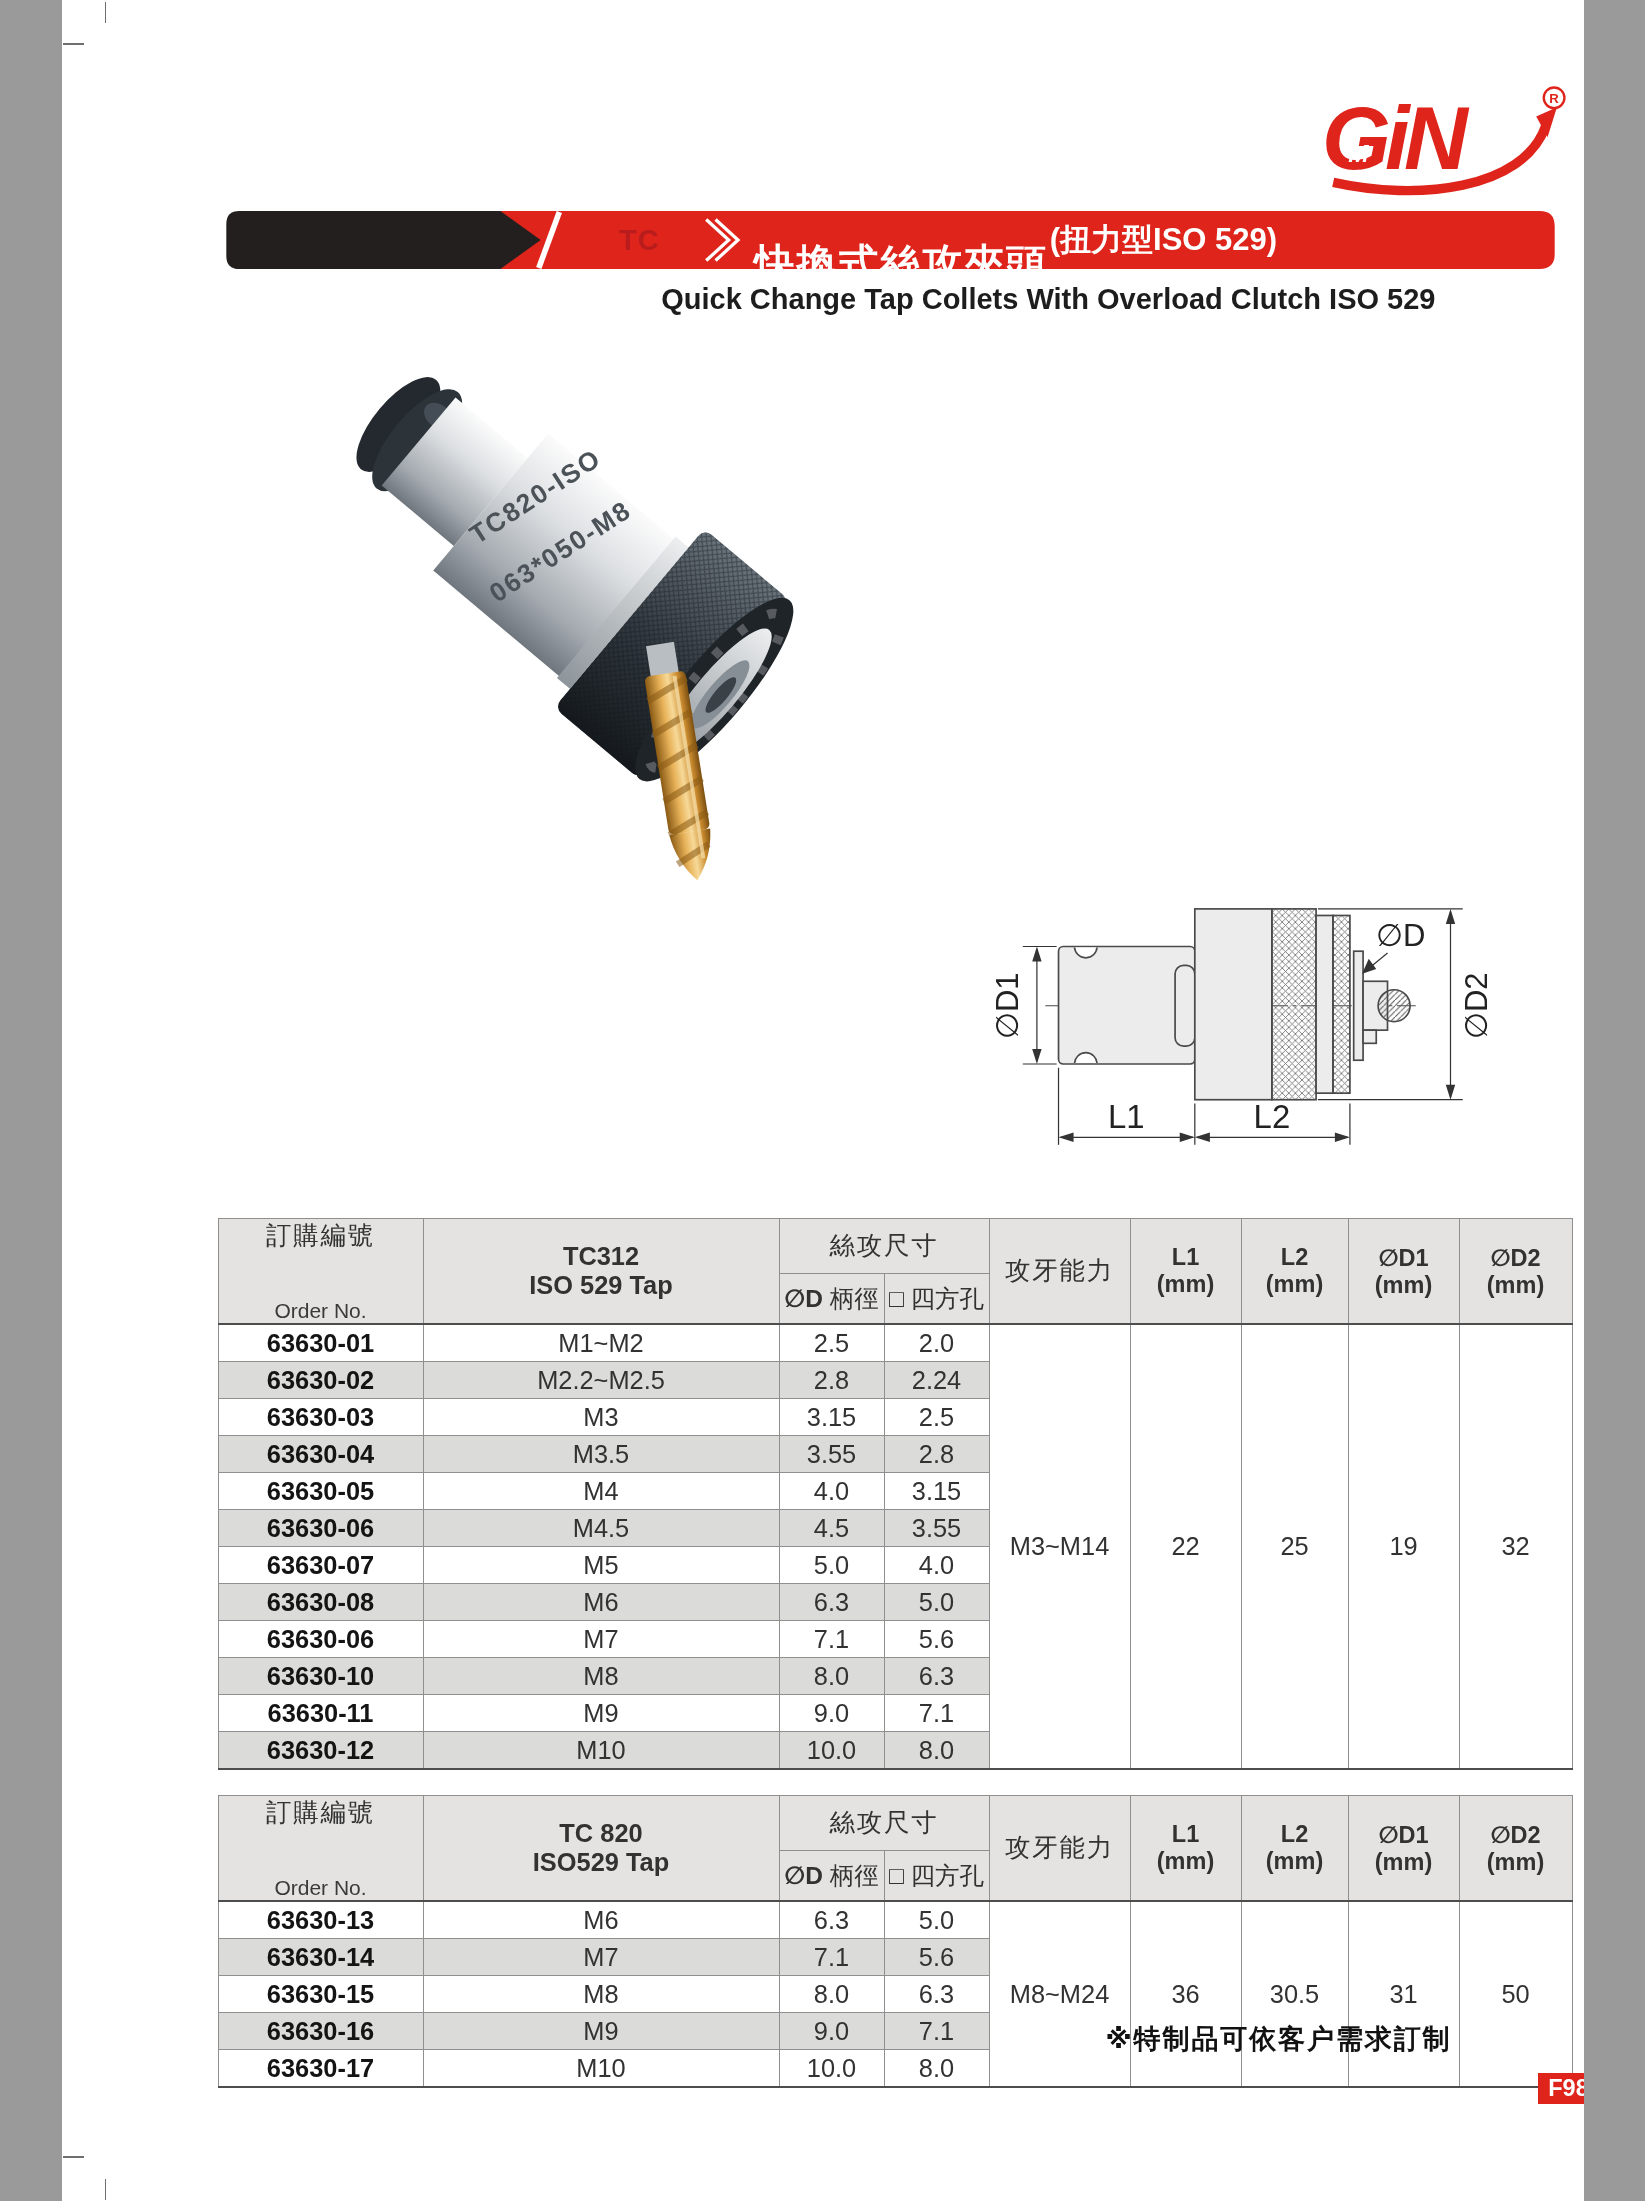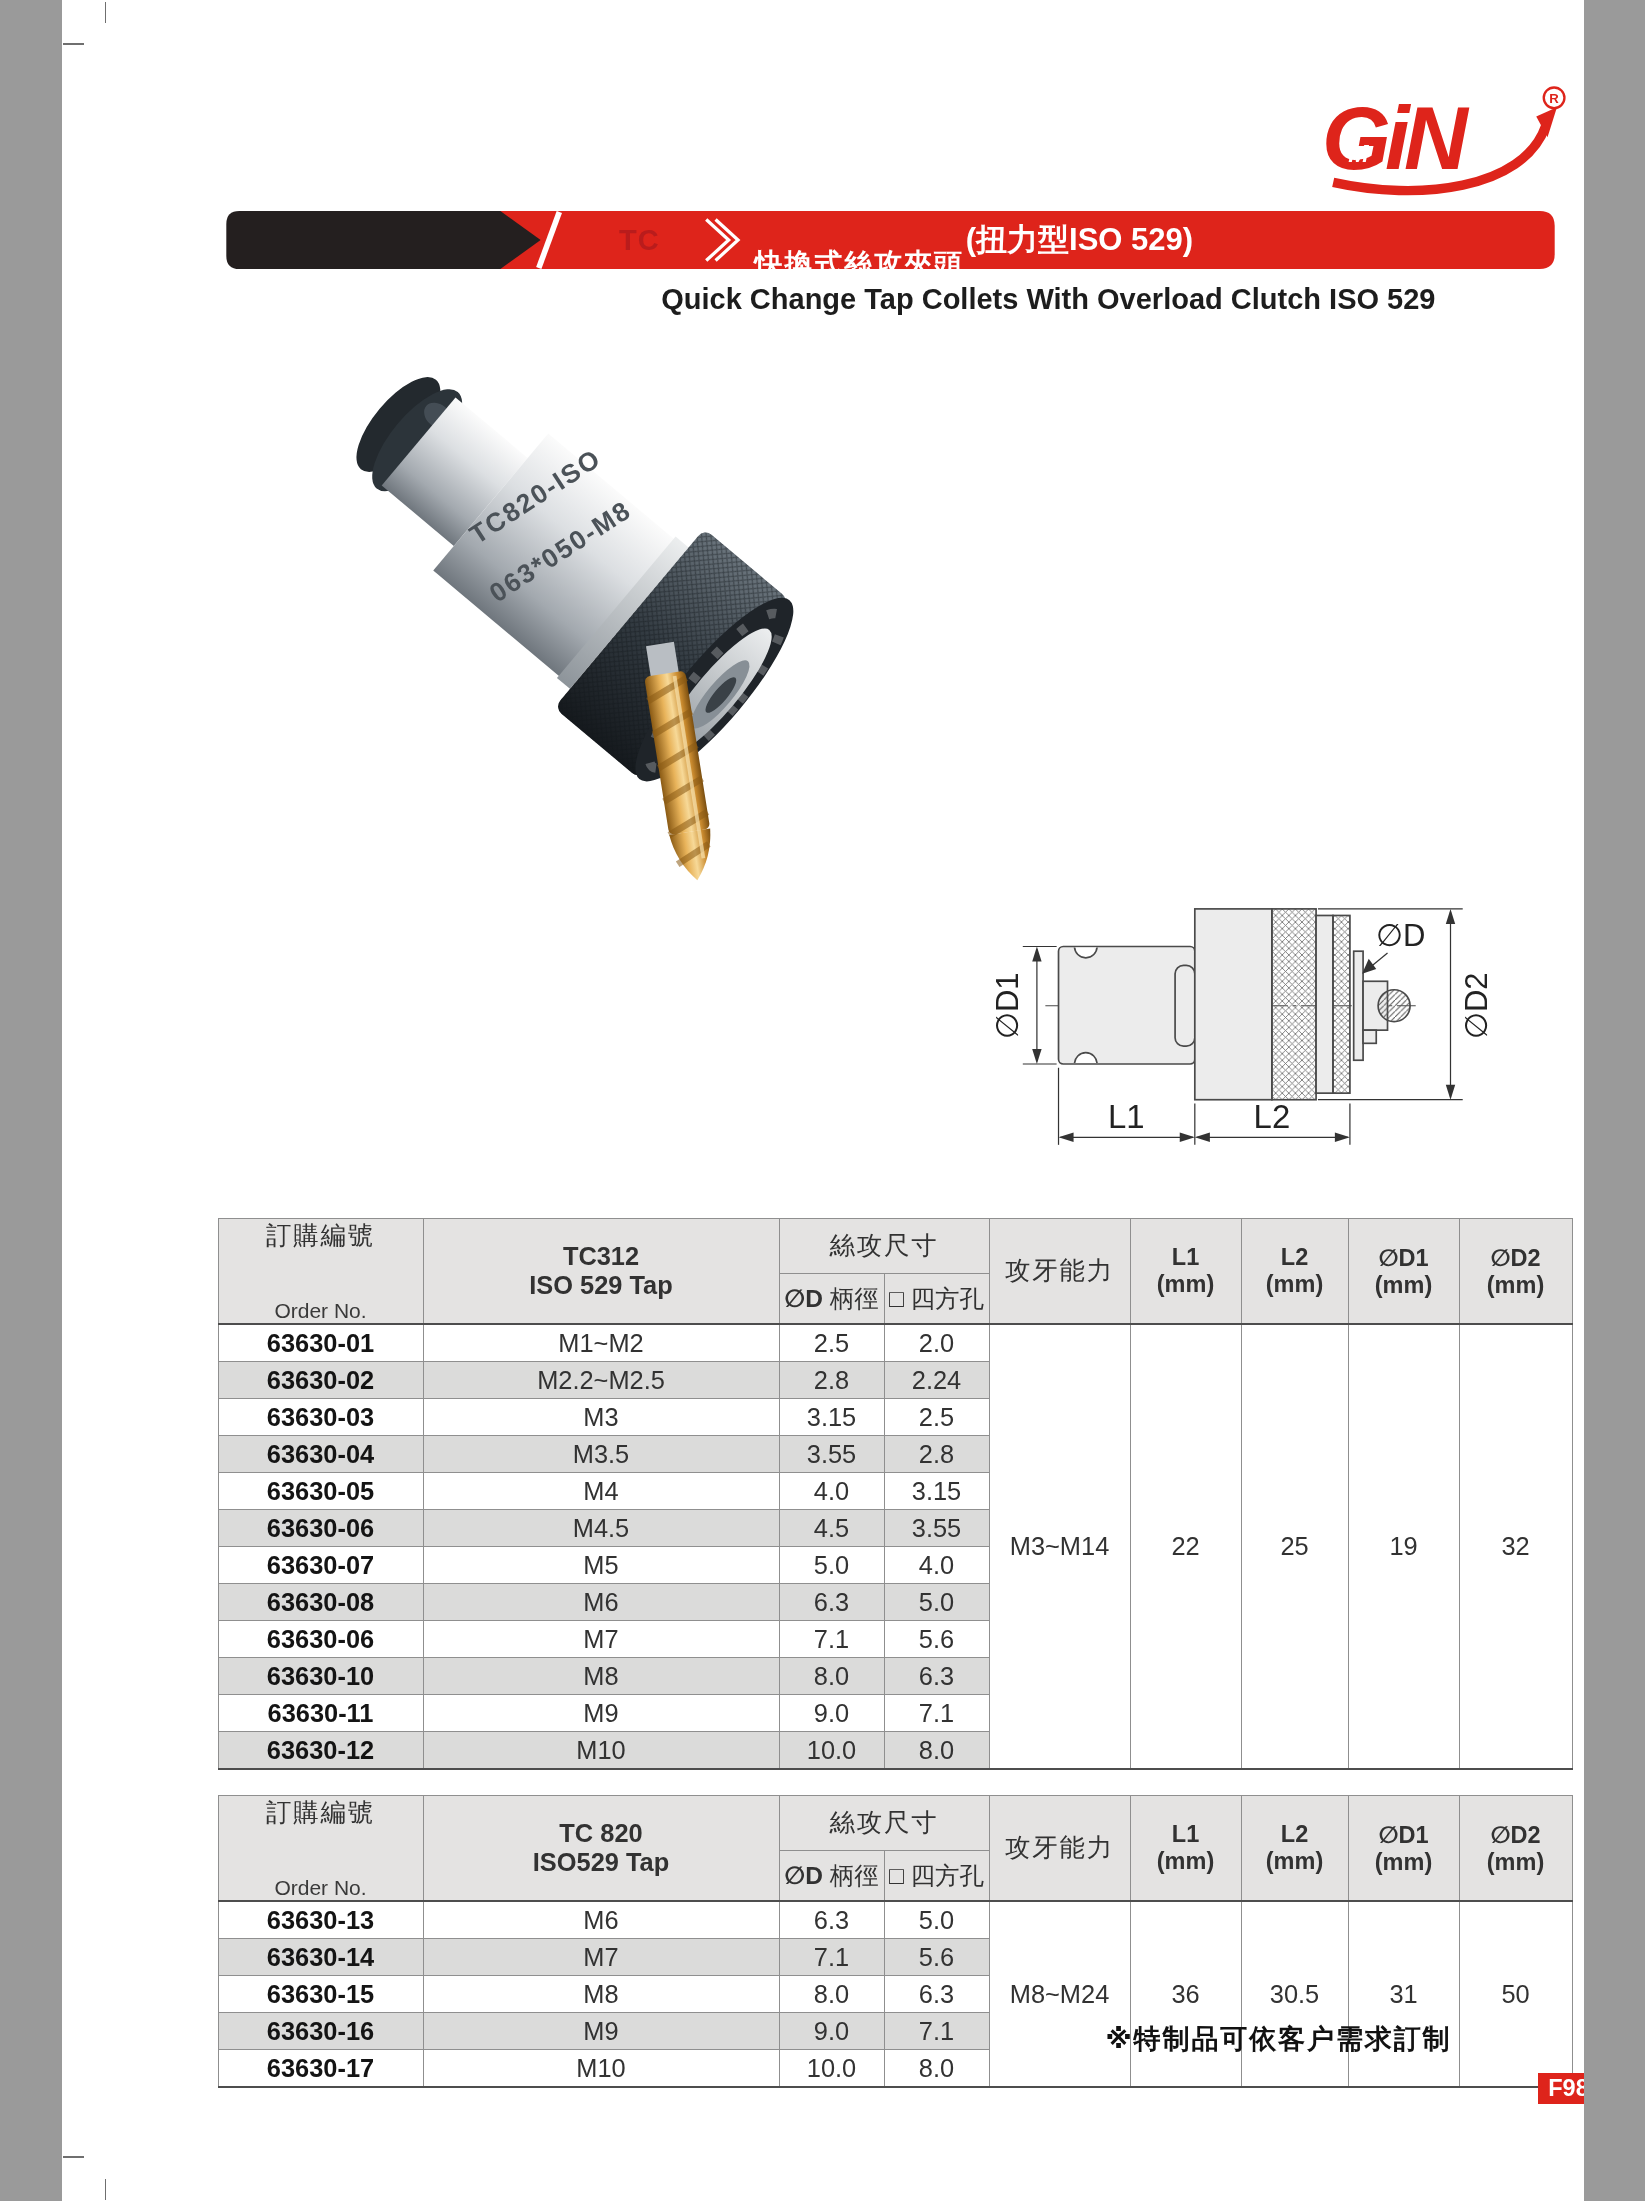--- a/index.html
+++ b/index.html
@@ -10,21 +10,21 @@
 
   
   .banner{position:absolute;left:160px;top:211px;width:1337px;height:58px;}
   .banner svg{position:absolute;left:0;top:0;}
   .banner .code{position:absolute;left:0;top:0;width:282px;height:58px;line-height:58px;
     text-align:center;color:#fff;font-size:44px;font-weight:bold;letter-spacing:1.9px;}
   .banner .series{position:absolute;left:363px;top:0;width:75px;height:58px;line-height:58px;
     text-align:right;color:#b91c1c;font-size:29px;font-weight:bold;letter-spacing:0.9px;}
   .banner .title{position:absolute;left:533px;top:0;height:58px;display:flex;align-items:center;
     color:#fff;font-weight:bold;white-space:nowrap;}
-  .banner .title .main{font-size:28px;letter-spacing:1.9px;margin-top:47px;}
+  .banner .title .main{font-size:40px;letter-spacing:1.9px;margin-top:47px;}
   .banner .title .paren{font-size:31px;margin-left:1.9px;}
   .subtitle{position:absolute;right:148px;top:283px;font-size:29px;font-weight:bold;color:#1d1d1d;
     letter-spacing:0;margin-left:32px;}
 
   
   .sidetab{position:absolute;left:1540px;top:346px;width:88px;height:302px;background:#e2657e;
     border-radius:24.5px 0 0 24.5px;}
   .sidetab .zh{position:absolute;left:3.8px;top:87px;writing-mode:vertical-rl;text-orientation:upright;
     color:#fff;font-size:28px;letter-spacing:5.6px;font-weight:bold;}
   .sidetab .en{position:absolute;left:41px;top:85px;writing-mode:vertical-rl;

